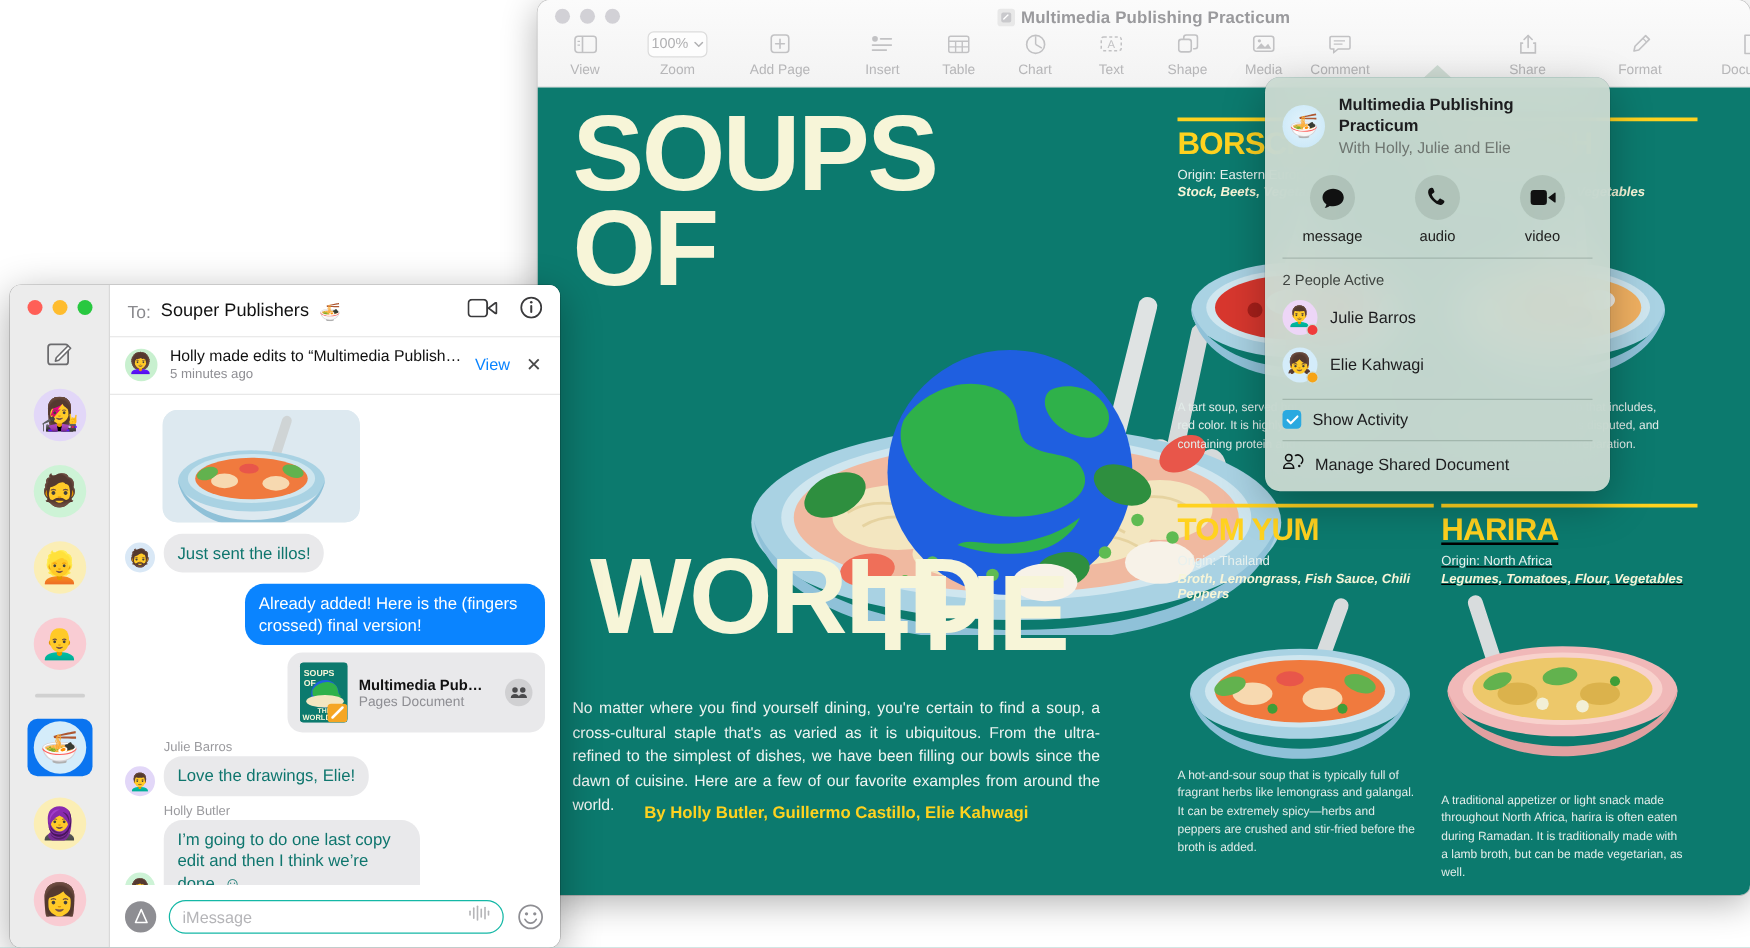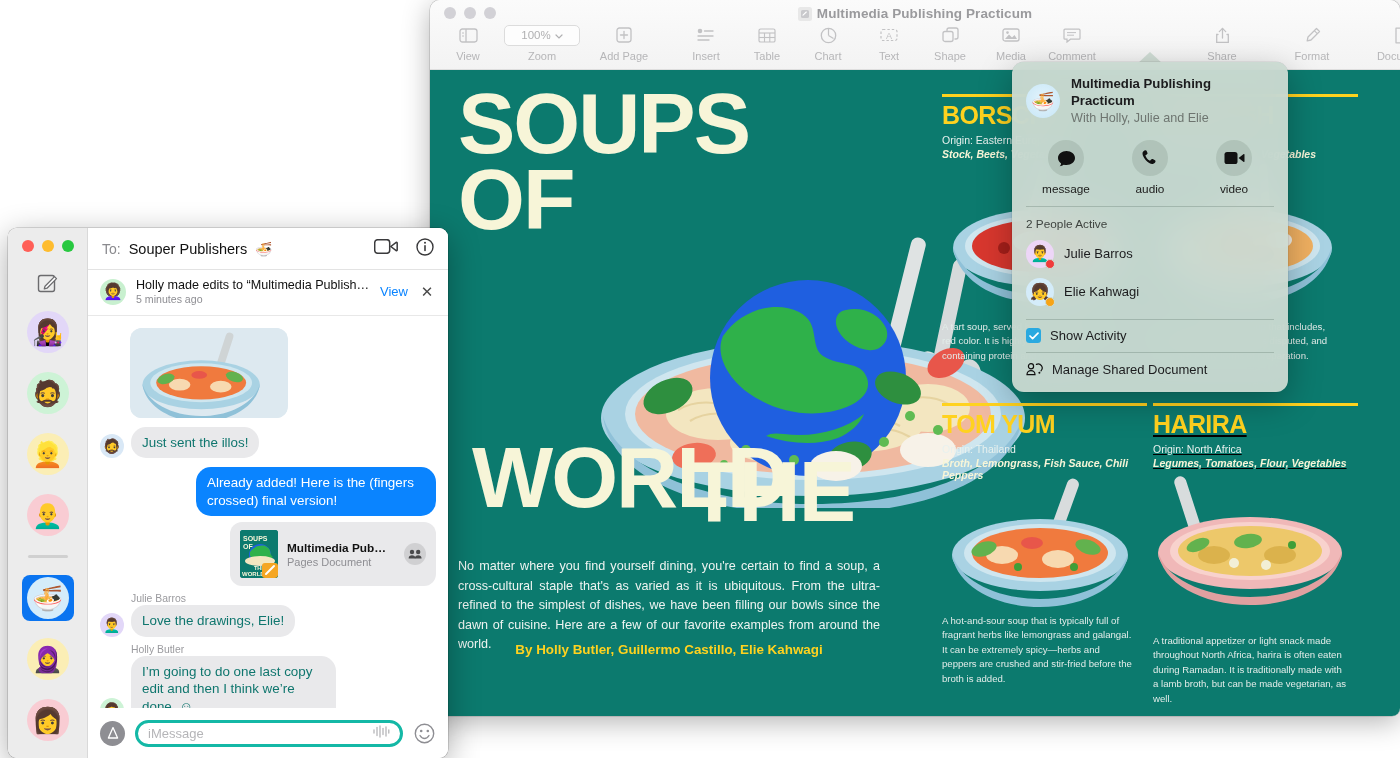--- a/index.html
+++ b/index.html
@@ -37,21 +37,21 @@
   }
   .doc-badge svg { display:block; }
 
   .pages-toolbar { position:absolute; left:0; right:0; top: 22px; height: 48px; }
   .tb-group { position:absolute; display:flex; align-items:flex-start; gap: 18px; }
   .tb-item { width: 48px; display:flex; flex-direction:column; align-items:center; gap:4px; cursor:default; }
   .tb-item .ic { height: 22px; display:flex; align-items:center; justify-content:center; }
   .tb-item .lb { font-size: 11px; color:#b6b6b8; white-space:nowrap; }
   .tb-item.wide { width: 64px; }
   .zoom-ctl {
-    width: 76px; height: 21px; border-radius: 5px; border:.5px solid #dcdcdc;
+    width: 48px; height: 21px; border-radius: 5px; border:.5px solid #dcdcdc;
     background:#fdfdfd; display:flex; align-items:center; justify-content:center; gap:4px;
     font-size: 11.5px; color:#b0b0b2;
   }
 
   
   .poster {
     position:absolute; left:0; top: 70px; width: 970px; height: 646px;
     background: #0c7a6e; overflow:hidden;
   }
   .poster-left { position:absolute; left: 28px; top: 16px; width: 450px; }
@@ -121,21 +121,21 @@
   .pop-person .av-wrap { position:relative; width: 28px; height:28px; flex:none; }
   .pop-person .av {
     width:28px; height:28px; border-radius:50%; display:flex; align-items:center; justify-content:center;
     font-size: 16px; line-height:1; overflow:hidden;
   }
   .pop-person .dot {
     position:absolute; right:-1px; bottom:-1px; width: 10px; height:10px; border-radius:50%;
     border: 1.5px solid rgba(205,219,210,1);
   }
   .pop-person .nm { font-size: 13px; color:#1c1c1e; }
-  .pop-row { display:flex; gap: 9px; padding: 7px 14px; }
+  .pop-row { display:flex; align-items:center; gap: 9px; padding: 7px 14px; }
   .pop-check {
     width: 15px; height:15px; border-radius:3.5px; background:#2aa9e0;
     display:flex; align-items:center; justify-content:center; flex:none;
   }
   .pop-row .txt { font-size: 13px; color:#1c1c1e; }
 
   
   .msg-window {
     position:absolute; left: 8px; top: 228px; width: 440px; height: 530px;
     background:#ffffff; border-radius: 9px;
@@ -218,21 +218,21 @@
   }
   .msg-compose {
     height: 50px; display:flex; align-items:center; gap: 10px; padding: 0 12px;
     background:#fff;
   }
   .apps-btn {
     width: 25px; height:25px; border-radius:50%; background:#8e8e93;
     display:flex; align-items:center; justify-content:center; flex:none;
   }
   .input-pill {
-    flex:1; height: 27px; border-radius: 14px; border:3px solid #14b8a6;
+    flex:1; height: 27px; border-radius: 14px; border:1px solid #14b8a6;
     display:flex; align-items:center; padding: 0 10px; gap: 6px; background:#fff;
   }
   .input-pill .ph { flex:1; font-size: 13px; color:#b5b5b8; }
   .emoji-btn { width: 23px; height:23px; flex:none; display:flex; align-items:center; justify-content:center; font-size: 19px; line-height:1;}
 </style>
 </head>
 <body>
 
 <div id="root">
 

